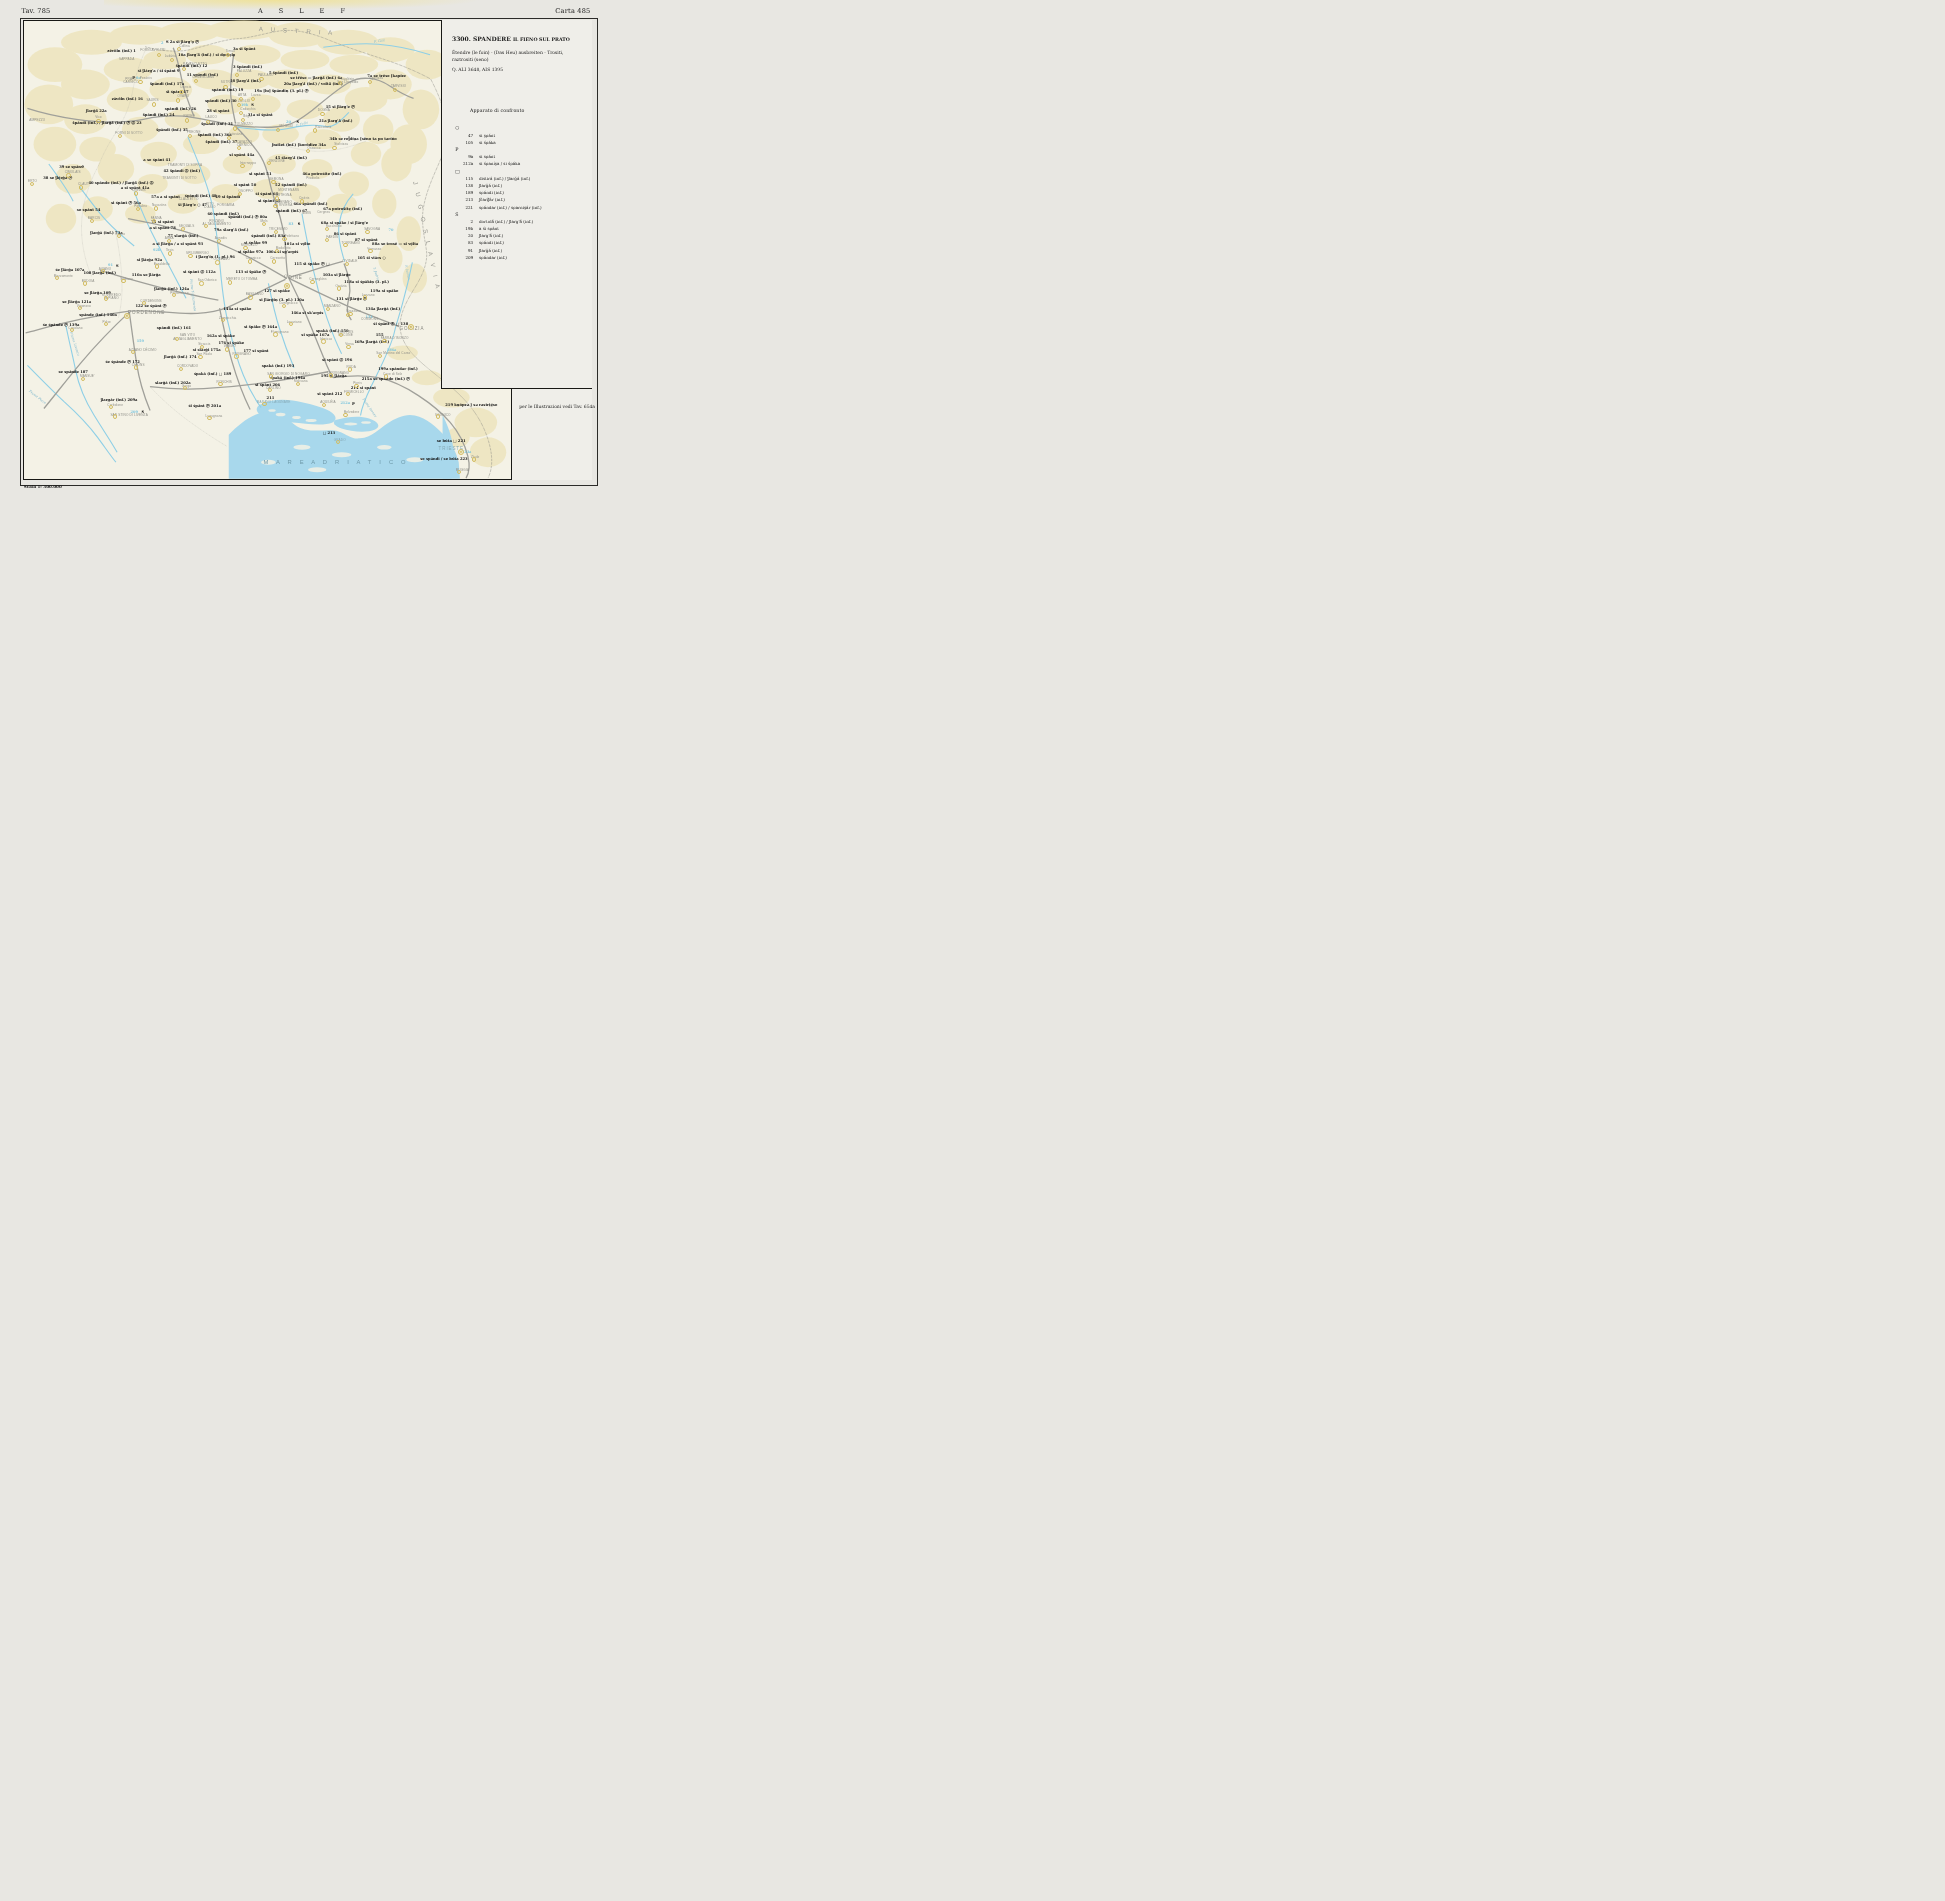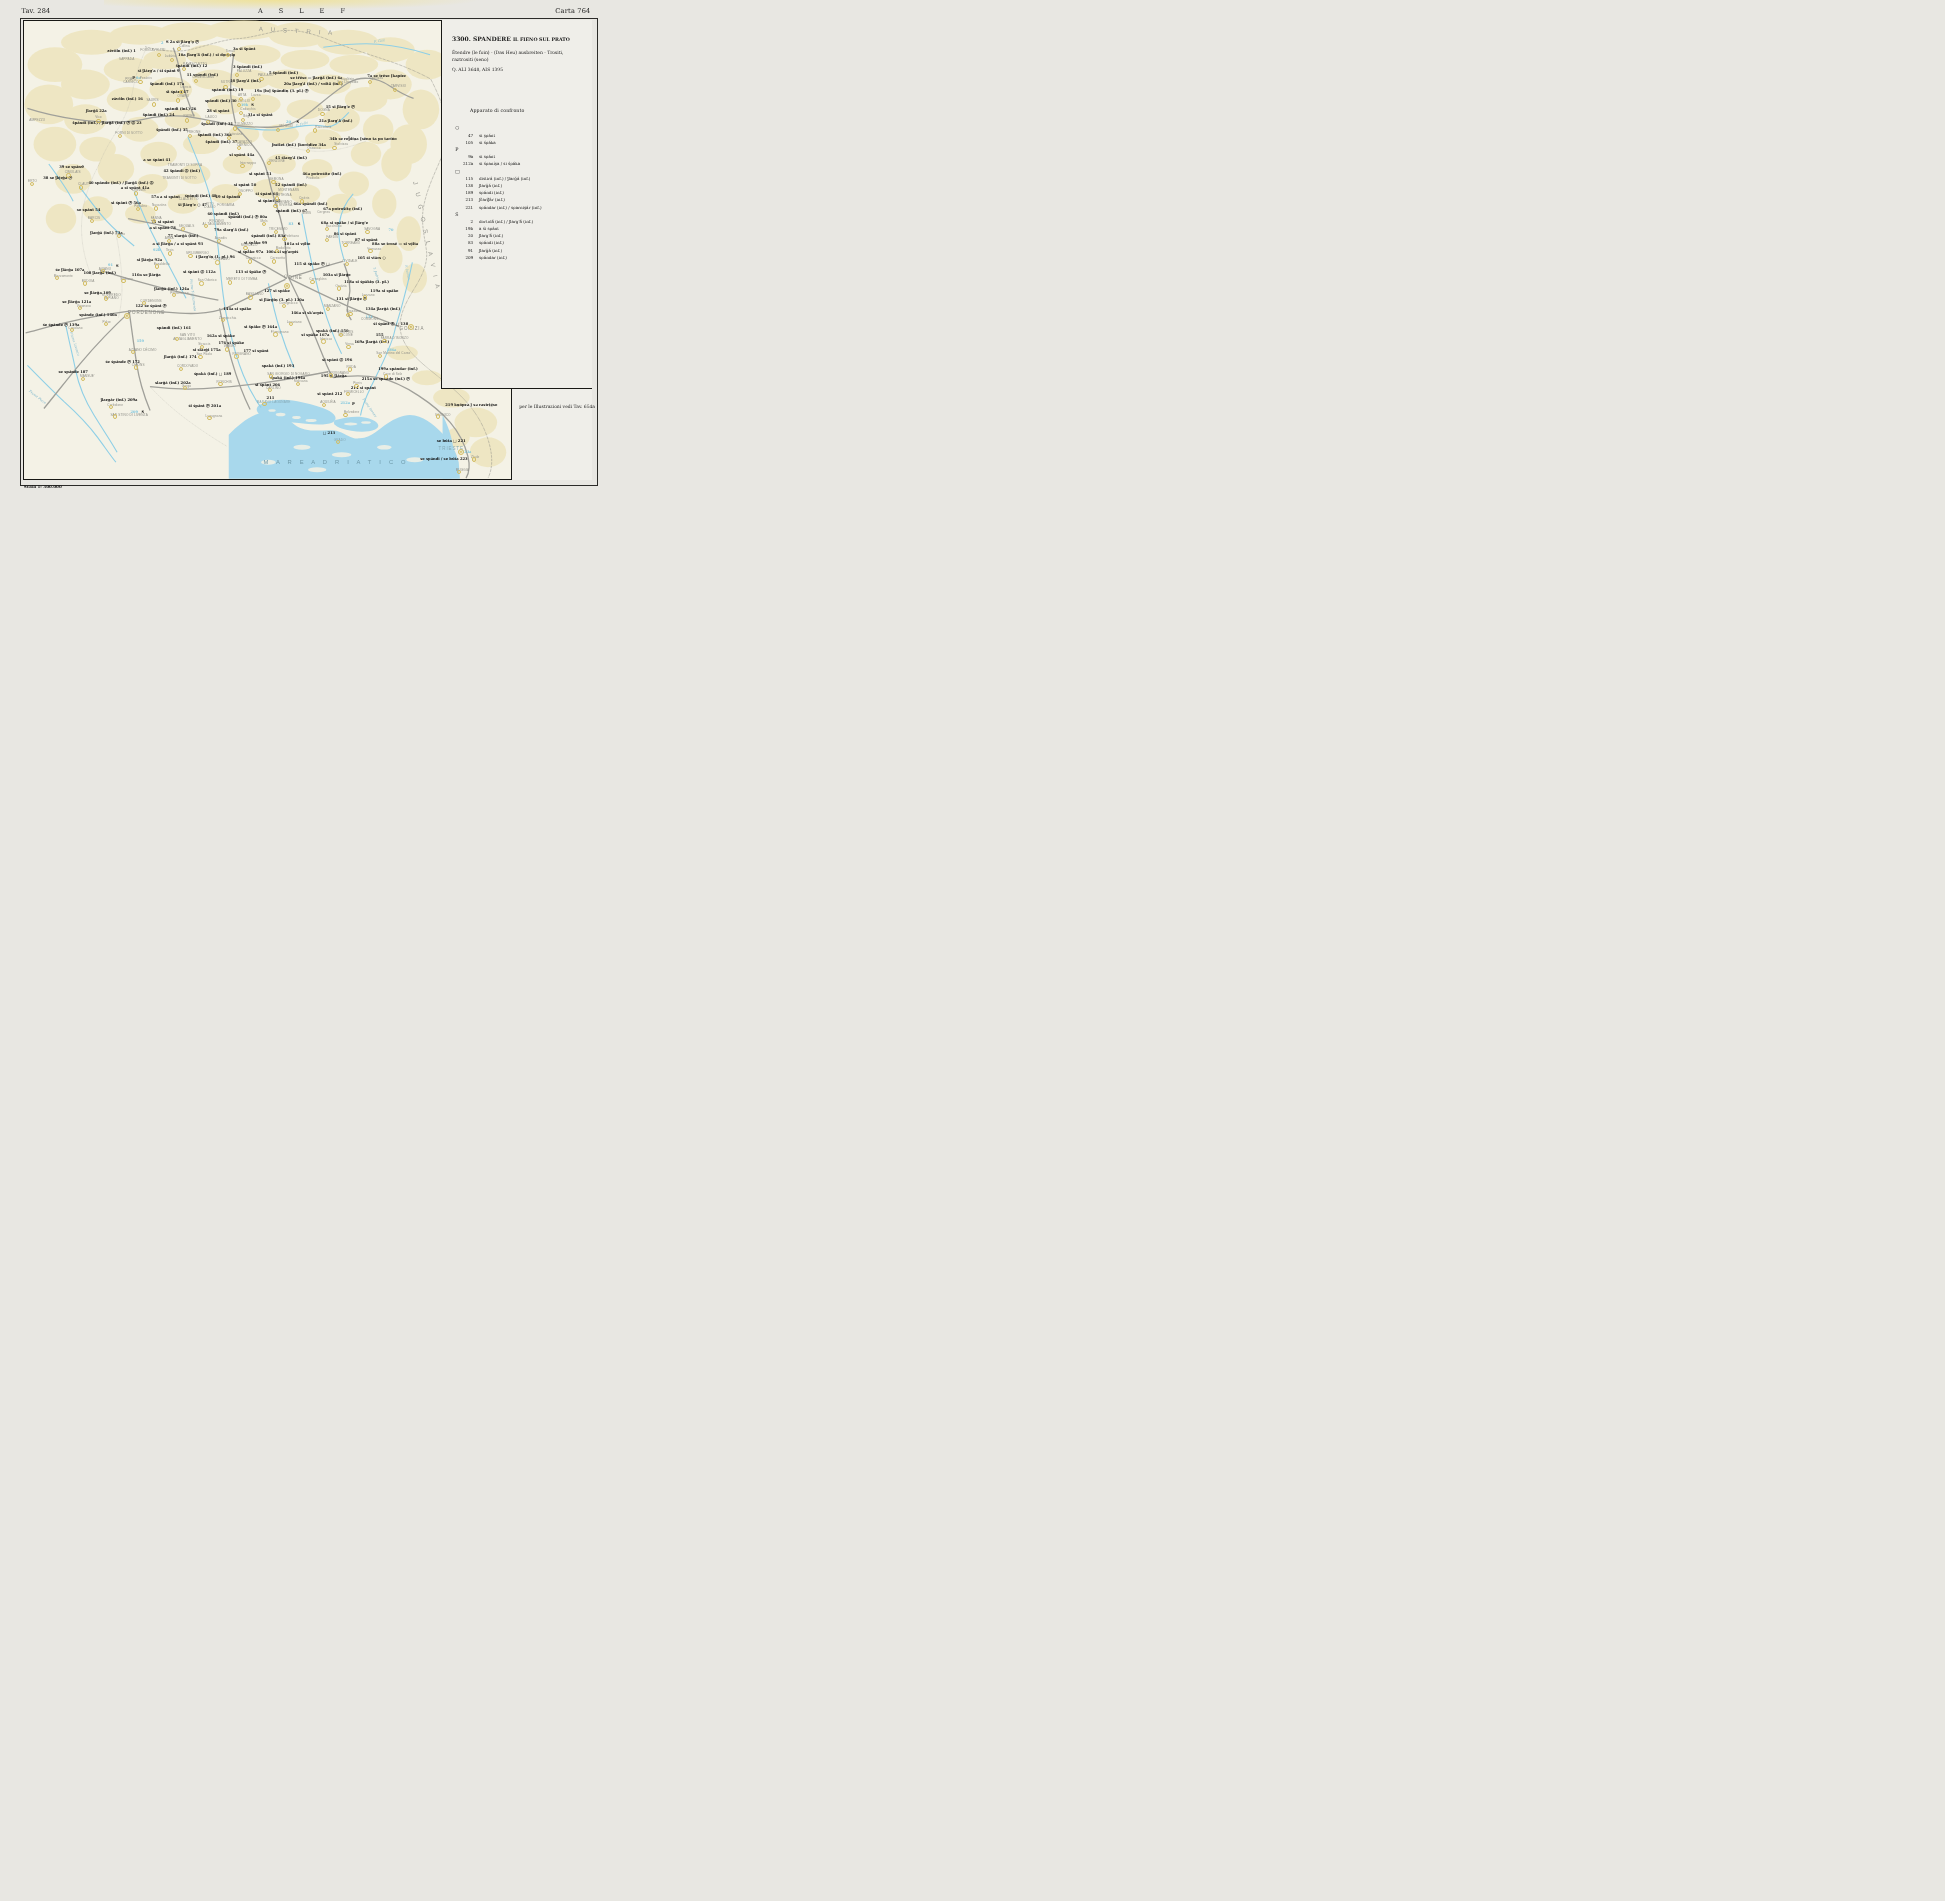--- a/index.html
+++ b/index.html
@@ -44,23 +44,23 @@
   .water{font-style:italic;font-size:3.3px;color:#7fb8cd;font-family:"DejaVu Serif",serif;white-space:nowrap}
   .sea-label{font-size:5.8px;letter-spacing:.55em;color:#6f9aaa;font-family:"Liberation Sans","DejaVu Sans",sans-serif}
   .ring{position:absolute;width:2.3px;height:2.3px;border:0.5px solid #d3bd62;border-radius:50%;background:transparent}
   .ring.big{width:3.9px;height:3.9px;border-width:0.8px;box-shadow:inset 0 0 0 0.8px #f4f2e6, inset 0 0 0 1.4px #d3bd62}
 </style>
 </head>
 <body>
 
 <div class="top-glow"></div>
 
-<div class="hdr hdr-left">Tav. 284</div>
+<div class="hdr hdr-left">Tav. 785</div>
 <div class="hdr hdr-center">A S L E F</div>
-<div class="hdr hdr-right">Carta 764</div>
+<div class="hdr hdr-right">Carta 485</div>
 
 <div class="frame-outer"></div>
 <div class="frame-inner"></div>
 
 <svg class="map-svg" viewBox="0 0 100 100" preserveAspectRatio="none">
   <g fill="#e9dca2" opacity="0.5">
     <ellipse cx="9" cy="13" rx="4.5" ry="3.5"></ellipse>
       <ellipse cx="15" cy="8.5" rx="5" ry="2.5"></ellipse>
       <ellipse cx="23" cy="7" rx="5" ry="2"></ellipse>
     <ellipse cx="31" cy="6.5" rx="5" ry="2"></ellipse>

